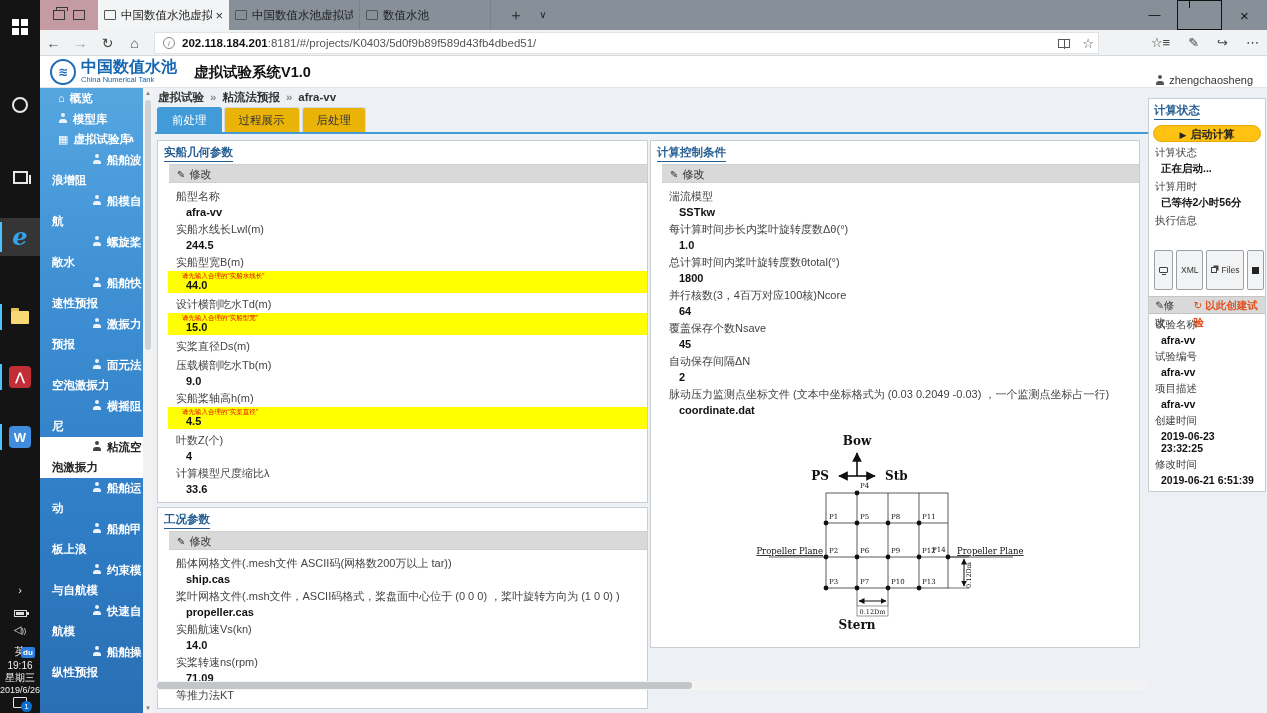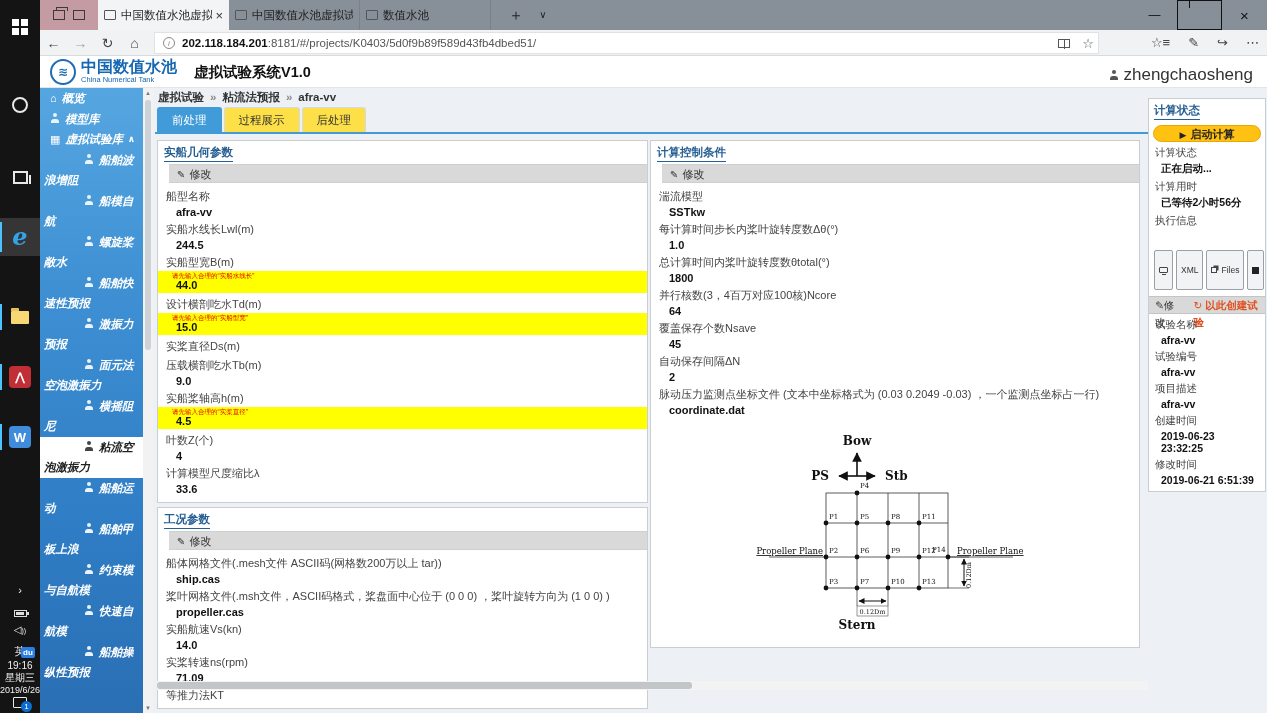--- a/index.html
+++ b/index.html
@@ -58,57 +58,57 @@
   .book-ic { width:12px; height:9px; border:1px solid #555; position:relative; }
   .book-ic:after { content:""; position:absolute; left:5px; top:0; width:0; height:9px; border-left:1px solid #555; }
   .nav-right { position:absolute; right:8px; display:flex; gap:18px; color:#444; font-size:13px; align-items:center; }
 
   
   .appheader { position:absolute; left:0; top:56px; width:100%; height:32px; background:#fff; border-bottom:1px solid #e3e6e9; }
   .logo { position:absolute; left:10px; top:3px; width:26px; height:26px; border:2px solid #1f6bb5; border-radius:50%; background:#fff; color:#1f6bb5; font-size:12px; text-align:center; line-height:23px; font-weight:bold; }
   .brand { position:absolute; left:41px; top:2px; color:#1667b2; font-weight:bold; font-size:16px; line-height:17px; }
   .brand-sub { position:absolute; left:41px; top:19px; color:#1667b2; font-size:7.5px; }
   .apptitle { position:absolute; left:154px; top:7px; font-size:14.5px; font-weight:bold; color:#111; }
-  .userbox { position:absolute; right:14px; top:9px; font-size:17px; color:#333; display:flex; align-items:center; gap:4px; }
+  .userbox { position:absolute; right:14px; top:18px; font-size:11px; color:#333; display:flex; align-items:center; gap:4px; }
   .p-icon { display:inline-block; width:10px; height:10px; position:relative; }
   .p-icon:before { content:""; position:absolute; left:50%; top:0; transform:translateX(-50%); width:4px; height:4px; border-radius:50%; background:currentColor; }
   .p-icon:after { content:""; position:absolute; left:50%; bottom:0; transform:translateX(-50%); width:8px; height:4px; border-radius:3px 3px 0 0; background:currentColor; }
 
   
   .page { position:absolute; left:0; top:88px; width:1227px; height:625px; background:#edf1f5; }
 
   
   .sidebar { position:absolute; left:0; top:0; width:103px; height:625px; overflow:hidden; color:#fff;
     background:linear-gradient(180deg,#55a6e0 0%,#3d8ed2 35%,#2f7dc5 70%,#2a6fb4 100%); }
-  .sb-item { font-size:11.5px; font-weight:600; line-height:20.5px; padding-left:4px; text-indent:6px; cursor:default; position:relative;font-style:italic; }
+  .sb-item { font-size:11.5px; font-weight:600; line-height:20.5px; padding-left:12px; text-indent:6px; cursor:default; position:relative; }
   .sb-item .glyph { font-weight:normal; margin-right:5px; font-size:11px; }
   .sb-item .p-icon { margin-right:5px; color:#eaf3fb; }
   .sb-item.child { text-indent:40px; }
   .sb-item.active { background:#fff; color:#222; }
   .sb-item.active .p-icon { color:#444; }
   .sb-caret { position:absolute; right:8px; top:0; font-size:9px; text-indent:0; }
   .sb-scroll { position:absolute; left:103px; top:0; width:10px; height:625px; background:#f2f2f2; }
   .sb-scroll .arr { position:absolute; left:0; width:10px; font-size:6px; color:#777; text-align:center; }
   .sb-thumb { position:absolute; left:2px; top:12px; width:6px; height:250px; background:#cdd2d6; border-radius:3px; }
 
   
   .content { position:absolute; left:115px; top:0; width:993px; height:625px; }
   .breadcrumb { position:absolute; left:3px; top:2px; font-size:11.5px; font-weight:bold; color:#333; }
   .bc-sep { margin:0 6px; color:#888; }
   .ctabs { position:absolute; left:2px; top:19px; height:25px; display:flex; }
-  .ctab { height:25px; padding:0 14px; font-size:11.5px; line-height:25px; background:#fde047; color:#333; border:1px solid #d3dbe2; border-bottom:none; border-radius:3px 3px 0 0; margin-right:2px; }
+  .ctab { height:25px; padding:0 14px; font-size:11.5px; line-height:25px; background:#eab308; color:#333; border:1px solid #d3dbe2; border-bottom:none; border-radius:3px 3px 0 0; margin-right:2px; }
   .ctab.active { background:#419bd8; color:#fff; border-color:#419bd8; }
   .ctab-line { position:absolute; left:0; top:44px; width:100%; height:2px; background:#419bd8; }
 
   .panelcol { position:absolute; top:52px; background:transparent; }
   .panel { background:#fff; border:1px solid #c9ced3; margin-bottom:4px; overflow:hidden; }
   .sec-title { display:inline-block; color:#265f94; font-weight:bold; font-size:11.5px; margin:4px 0 2px 6px; border-bottom:1px solid #265f94; padding-bottom:1px; }
   .toolbar { background:#d9d9d9; border-top:1px solid #cfcfcf; border-bottom:1px solid #cfcfcf; height:19px; line-height:18px; padding-left:8px; font-size:11px; color:#333;margin-left:11px; }
   .toolbar .edit-ic { font-size:10px; margin-right:4px; }
-  .fields { padding:2px 0 4px 0; }
+  .fields { padding:2px 0 4px 10px; }
   .f-label { font-size:11px; color:#444; margin:4px 8px 1px 8px; white-space:nowrap; overflow:hidden; }
   .f-value { font-size:11px; font-weight:bold; color:#111; margin:2px 8px 3px 18px; }
   .f-warnblock { background:#ffff00; padding:1px 0 2px 0; margin:0; }
   .f-warn { color:#e60000; font-size:6.5px; line-height:7px; margin-left:14px; }
   .f-warnblock .f-value { margin:0 0 0 18px; }
 
   
   .statuswrap { position:absolute; left:1108px; top:10px; width:118px; }
   .statusbox { background:#fff; border:1px solid #c9ced3; }
   .start-btn { margin:3px 4px 4px 4px; height:17px; border-radius:9px; background:#ffc112; border:1px solid #e8a800; color:#222; font-size:11px; font-weight:bold; text-align:center; line-height:16px; }

